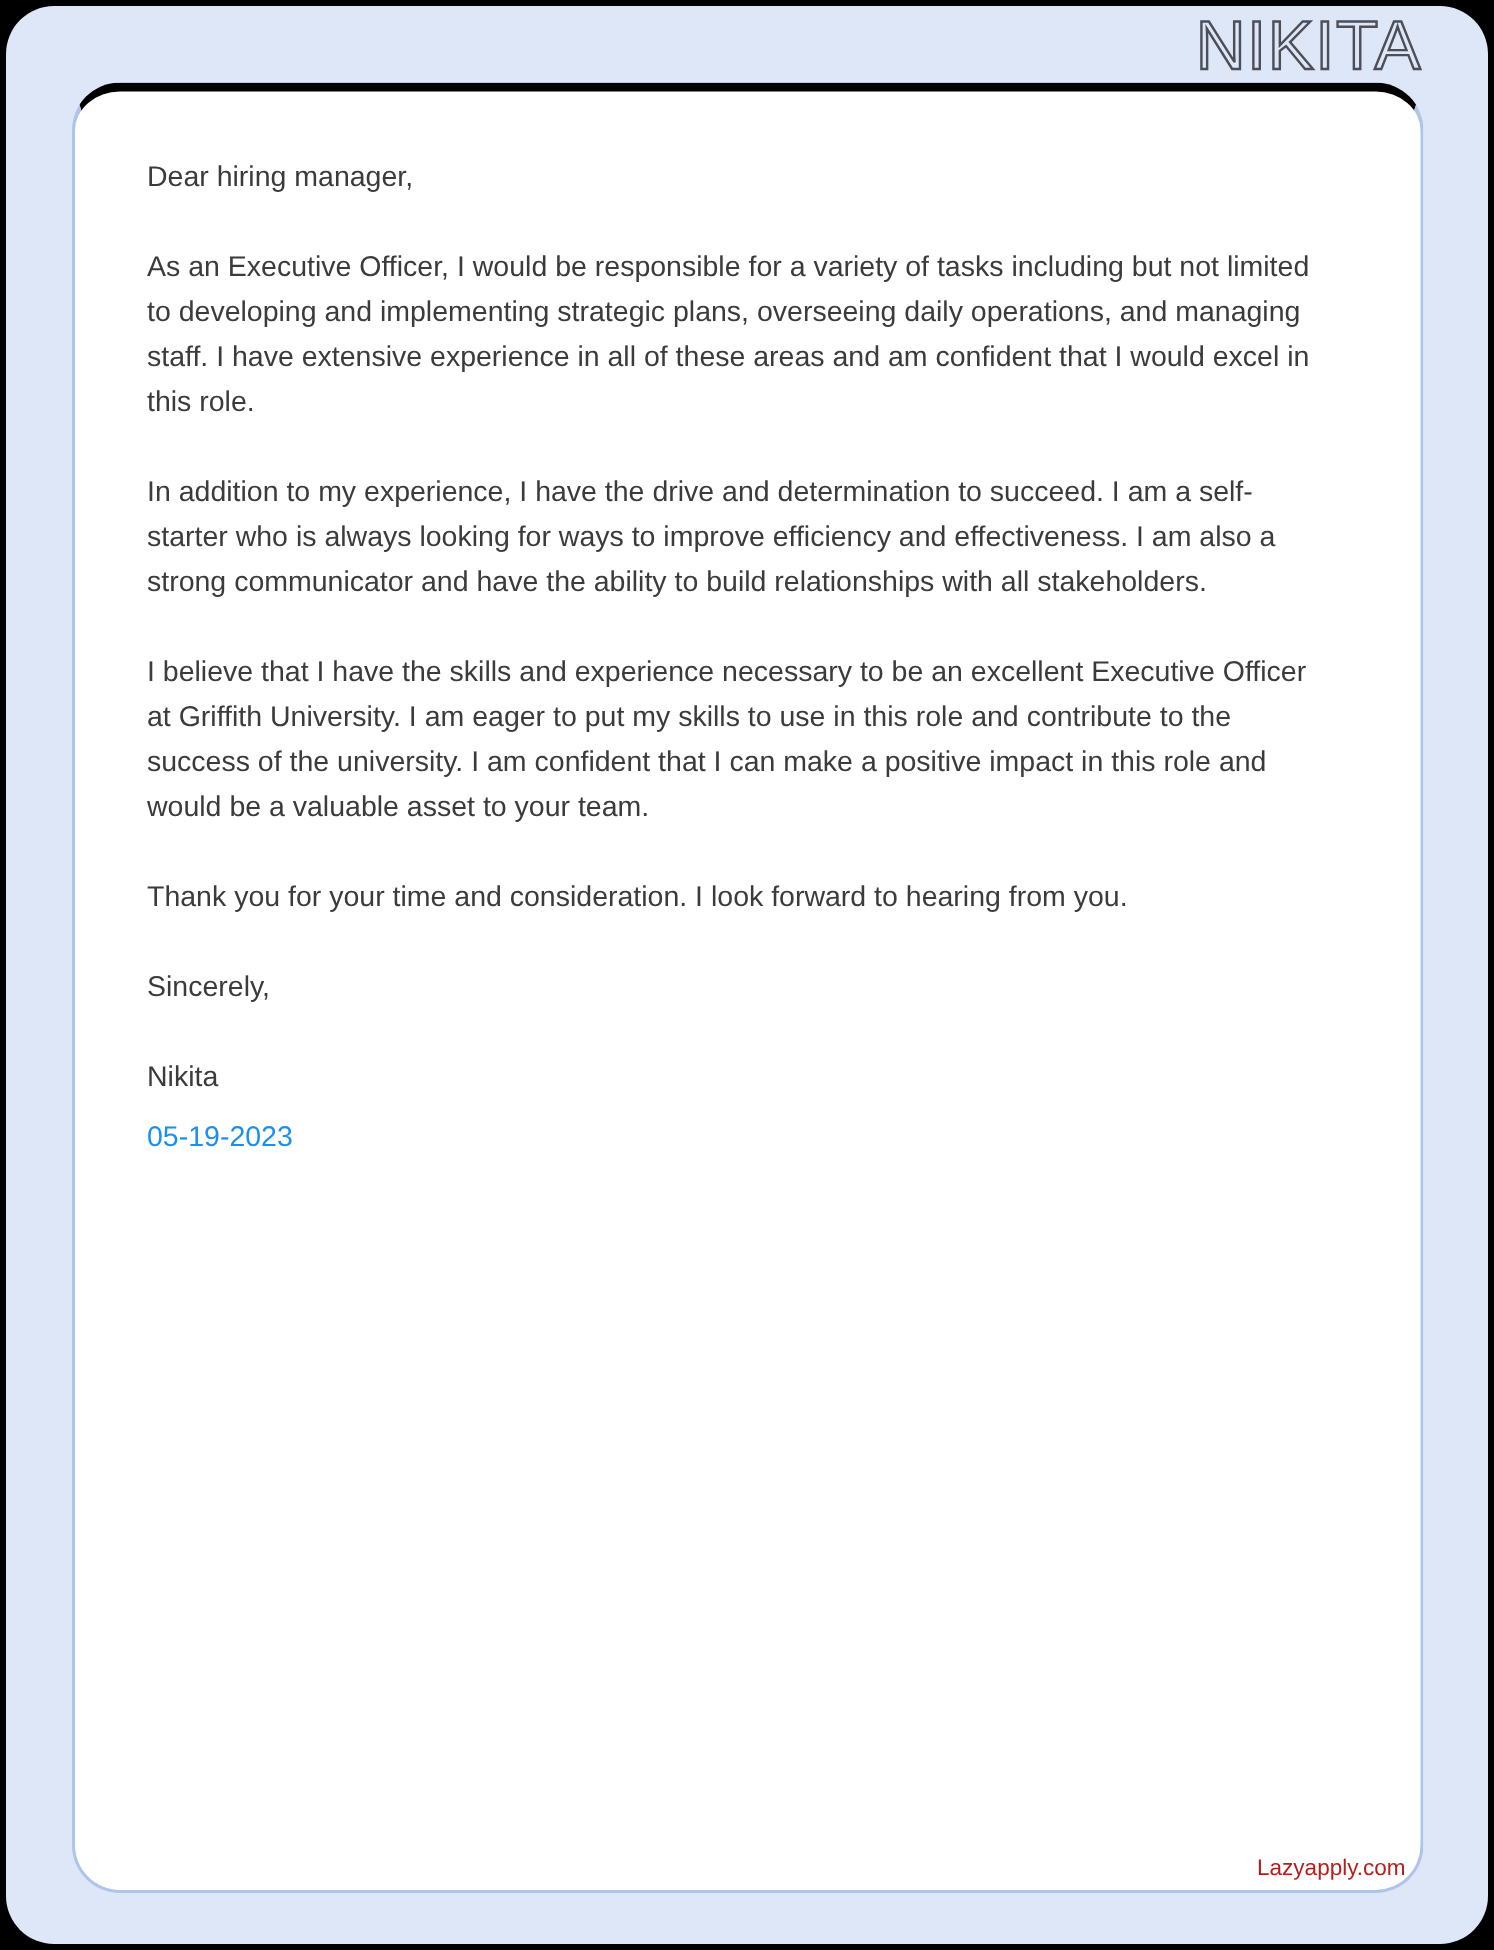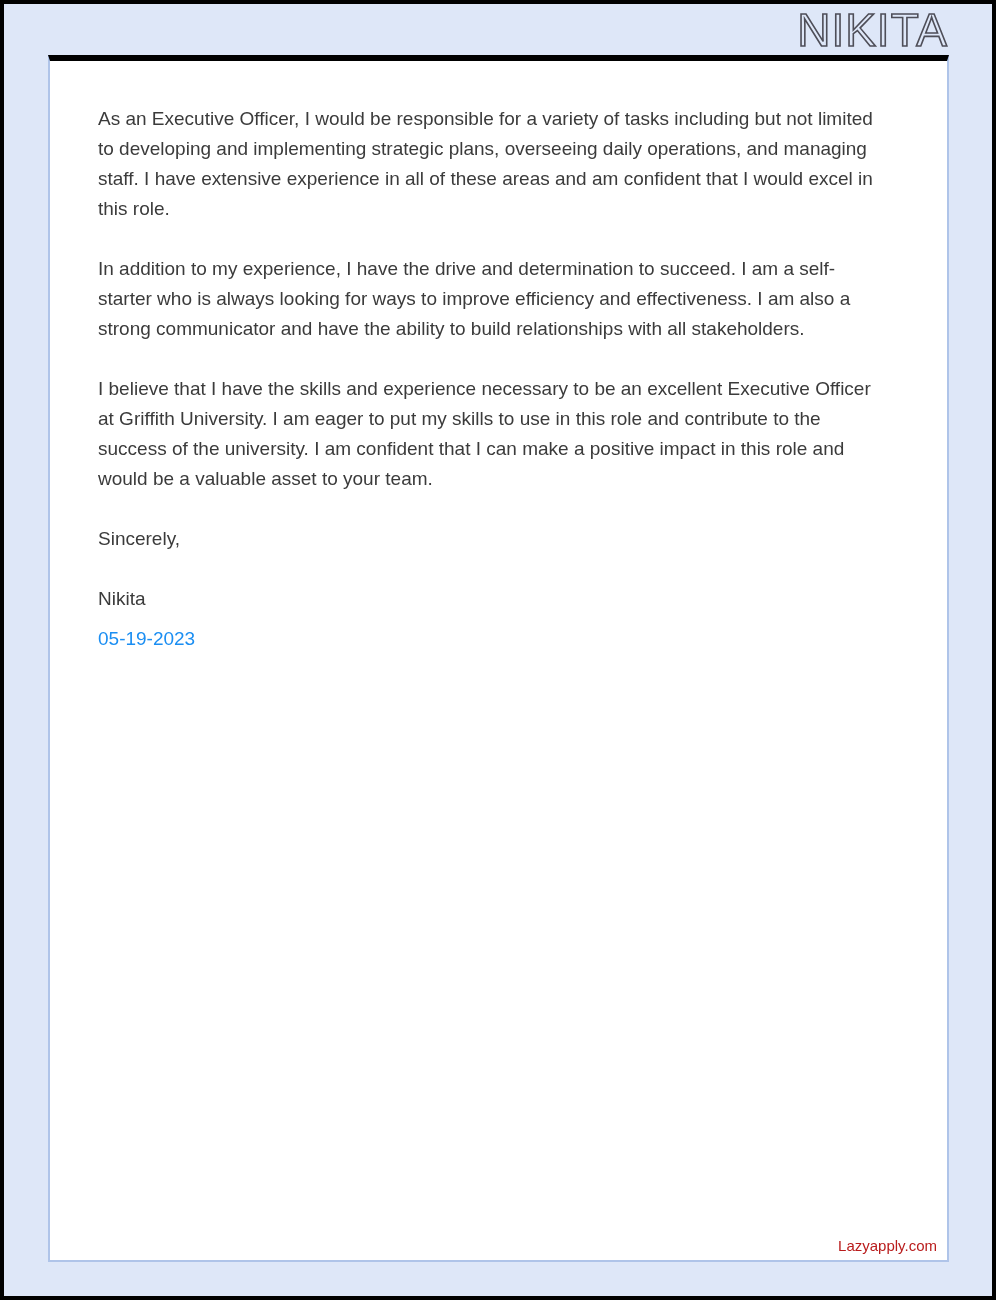--- a/index.html
+++ b/index.html
@@ -3,21 +3,21 @@
 <meta charset="utf-8">
 <style>
   :root{
     --background:#dee7f8;
     --page-border:#afc4e9;
     --top-bar:#000000;
     --text:#3b3b3b;
     --date:#1b8ef2;
     --brand-outline:#4e4e58;
   }
-  *{margin:0;padding:0;box-sizing:border-box;}
+  *{margin:0;padding:0;box-sizing:border-box;border-radius:32px;}
   html,body{width:996px;height:1300px;}
   body{
     background:#000;
     padding:4px;
     font-family:"Liberation Sans","DejaVu Sans",sans-serif;
     overflow:hidden;
   }
   .canvas{
     position:relative;
     width:988px;
@@ -74,28 +74,30 @@
 <body>
 
 <div class="canvas">
 
   <div class="brand">NIKITA</div>
 
   <div class="page">
 
     <div class="letter-body">
 
+      <p class="block">Dear hiring manager,</p>
 
 
       <p class="block">As an Executive Officer, I would be responsible for a variety of tasks including but not limited to developing and implementing strategic plans, overseeing daily operations, and managing staff. I have extensive experience in all of these areas and am confident that I would excel in this role.</p>
 
       <p class="block">In addition to my experience, I have the drive and determination to succeed. I am a self-starter who is always looking for ways to improve efficiency and effectiveness. I am also a strong communicator and have the ability to build relationships with all stakeholders.</p>
 
       <p class="block">I believe that I have the skills and experience necessary to be an excellent Executive Officer at Griffith University. I am eager to put my skills to use in this role and contribute to the success of the university. I am confident that I can make a positive impact in this role and would be a valuable asset to your team.</p>
 
+      <p class="block">Thank you for your time and consideration. I look forward to hearing from you.</p>
 
       <p class="block">Sincerely,</p>
 
       <p class="block">Nikita</p>
 
       <p class="block date">05-19-2023</p>
 
     </div>
 
     <div class="watermark">Lazyapply.com</div>

